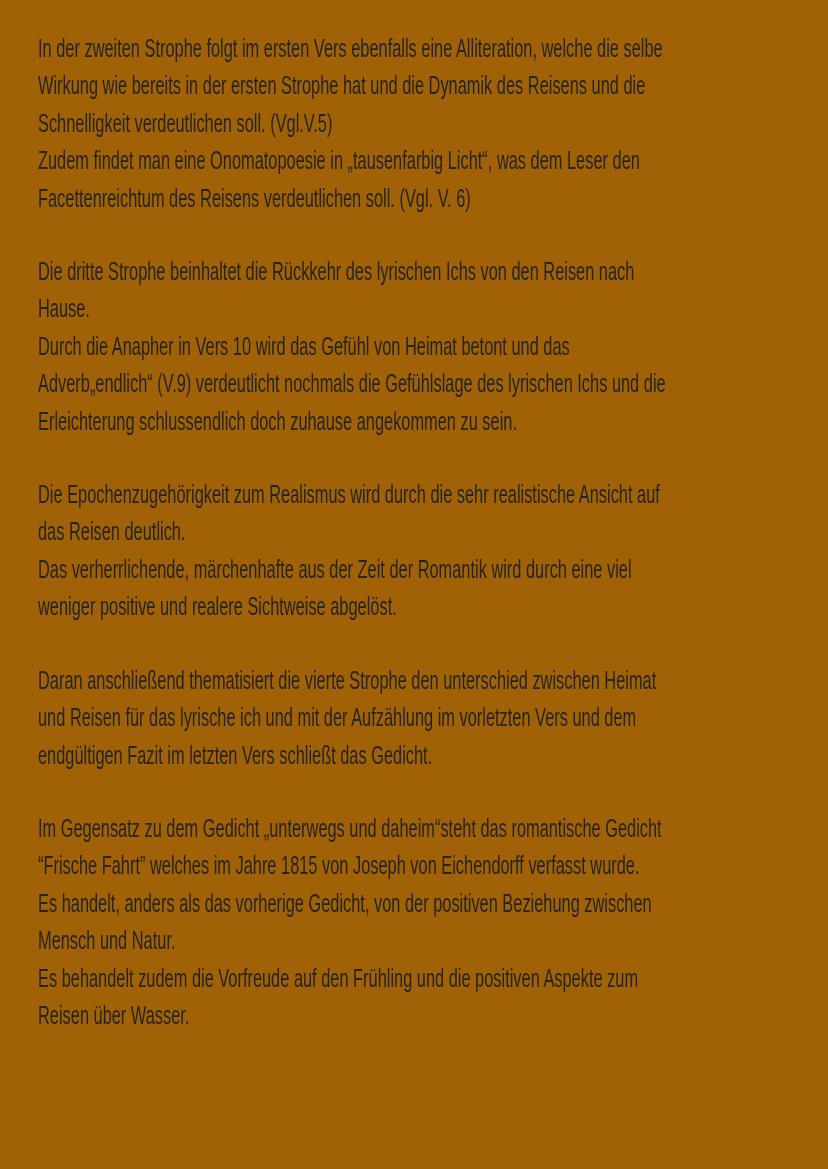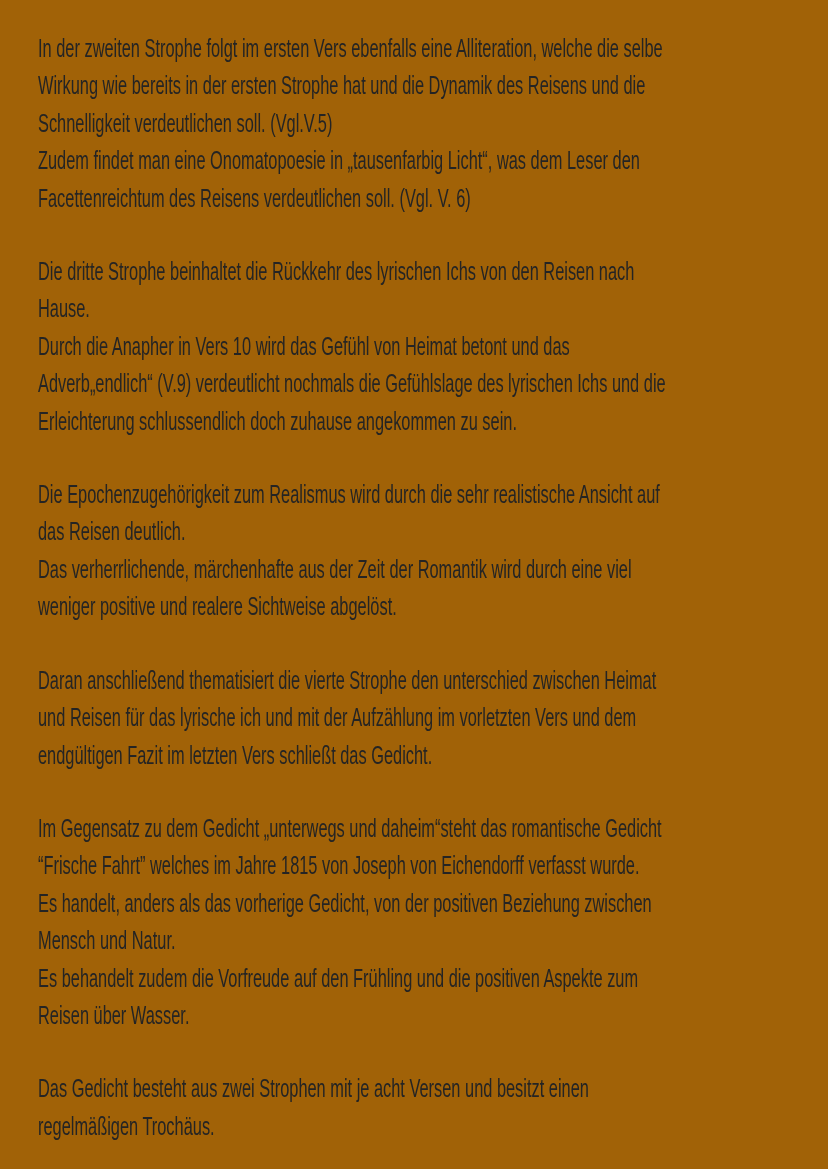--- a/index.html
+++ b/index.html
@@ -66,18 +66,14 @@
         <div class="line">endgültigen Fazit im letzten Vers schließt das Gedicht.</div>
       </div>
       <div class="paragraph">
         <div class="line">Im Gegensatz zu dem Gedicht „unterwegs und daheim“steht das romantische Gedicht</div>
         <div class="line">“Frische Fahrt” welches im Jahre 1815 von Joseph von Eichendorff verfasst wurde.</div>
         <div class="line">Es handelt, anders als das vorherige Gedicht, von der positiven Beziehung zwischen</div>
         <div class="line">Mensch und Natur.</div>
         <div class="line">Es behandelt zudem die Vorfreude auf den Frühling und die positiven Aspekte zum</div>
         <div class="line">Reisen über Wasser.</div>
       </div>
-      <div class="paragraph">
-        <div class="line">Das Gedicht besteht aus zwei Strophen mit je acht Versen und besitzt einen</div>
-        <div class="line">regelmäßigen Trochäus.</div>
-      </div>
     </div>
 </div>
 
 </body></html>

